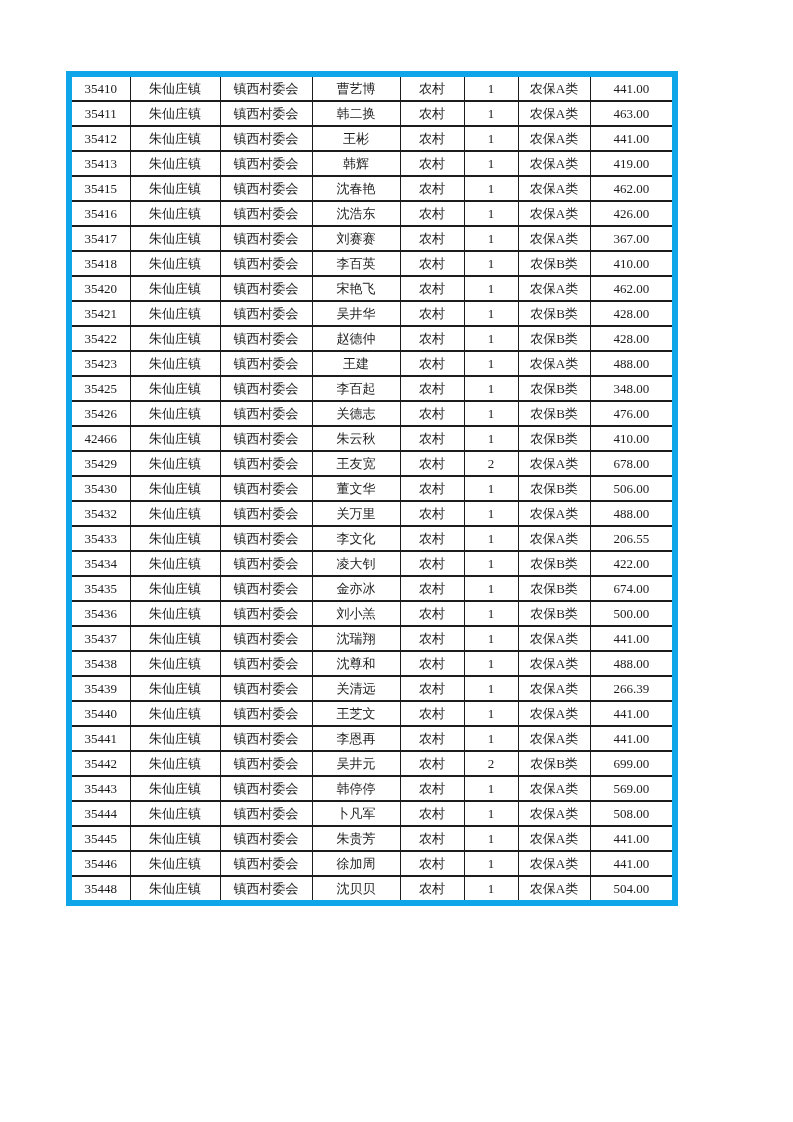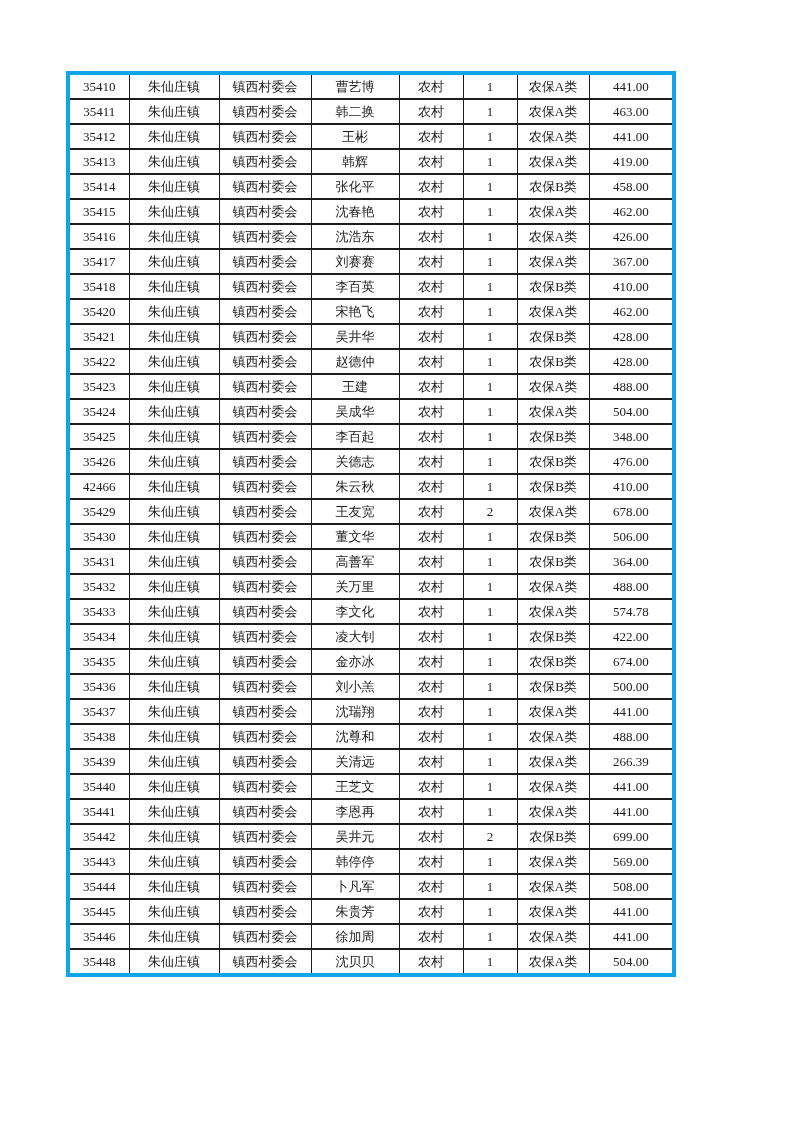--- a/index.html
+++ b/index.html
@@ -19,21 +19,21 @@
     position: absolute;
     inset: 0;
     background: #ffffff;
   }
   table.grid {
     position: absolute;
     left: 66px;
     top: 71px;
     border-collapse: collapse;
     table-layout: fixed;
-    border: 4px solid #0ea5e9;
+    border: 6px solid #0ea5e9;
   }
   table.grid td {
     border-left: 1px solid #1c1c1c;
     border-right: 1px solid #1c1c1c;
     border-top: 2px solid #1c1c1c;
     border-bottom: 2px solid #1c1c1c;
     height: 23px;
     padding: 0;
     text-align: center;
     vertical-align: middle;
@@ -104,30 +104,20 @@
     <td>35413</td>
     <td>朱仙庄镇</td>
     <td>镇西村委会</td>
     <td>韩辉</td>
     <td>农村</td>
     <td>1</td>
     <td>农保A类</td>
     <td>419.00</td>
   </tr>
 
-  <tr>
-    <td>35414</td>
-    <td>朱仙庄镇</td>
-    <td>镇西村委会</td>
-    <td>张化平</td>
-    <td>农村</td>
-    <td>1</td>
-    <td>农保B类</td>
-    <td>458.00</td>
-  </tr>
 
   <tr>
     <td>35415</td>
     <td>朱仙庄镇</td>
     <td>镇西村委会</td>
     <td>沈春艳</td>
     <td>农村</td>
     <td>1</td>
     <td>农保A类</td>
     <td>462.00</td>
@@ -204,30 +194,20 @@
     <td>35423</td>
     <td>朱仙庄镇</td>
     <td>镇西村委会</td>
     <td>王建</td>
     <td>农村</td>
     <td>1</td>
     <td>农保A类</td>
     <td>488.00</td>
   </tr>
 
-  <tr>
-    <td>35424</td>
-    <td>朱仙庄镇</td>
-    <td>镇西村委会</td>
-    <td>吴成华</td>
-    <td>农村</td>
-    <td>1</td>
-    <td>农保A类</td>
-    <td>504.00</td>
-  </tr>
 
   <tr>
     <td>35425</td>
     <td>朱仙庄镇</td>
     <td>镇西村委会</td>
     <td>李百起</td>
     <td>农村</td>
     <td>1</td>
     <td>农保B类</td>
     <td>348.00</td>
@@ -271,51 +251,41 @@
     <td>35430</td>
     <td>朱仙庄镇</td>
     <td>镇西村委会</td>
     <td>董文华</td>
     <td>农村</td>
     <td>1</td>
     <td>农保B类</td>
     <td>506.00</td>
   </tr>
 
-  <tr>
-    <td>35431</td>
-    <td>朱仙庄镇</td>
-    <td>镇西村委会</td>
-    <td>高善军</td>
-    <td>农村</td>
-    <td>1</td>
-    <td>农保B类</td>
-    <td>364.00</td>
-  </tr>
 
   <tr>
     <td>35432</td>
     <td>朱仙庄镇</td>
     <td>镇西村委会</td>
     <td>关万里</td>
     <td>农村</td>
     <td>1</td>
     <td>农保A类</td>
     <td>488.00</td>
   </tr>
 
   <tr>
     <td>35433</td>
     <td>朱仙庄镇</td>
     <td>镇西村委会</td>
     <td>李文化</td>
     <td>农村</td>
     <td>1</td>
     <td>农保A类</td>
-    <td>574.78</td>
+    <td>206.55</td>
   </tr>
 
   <tr>
     <td>35434</td>
     <td>朱仙庄镇</td>
     <td>镇西村委会</td>
     <td>凌大钊</td>
     <td>农村</td>
     <td>1</td>
     <td>农保B类</td>

